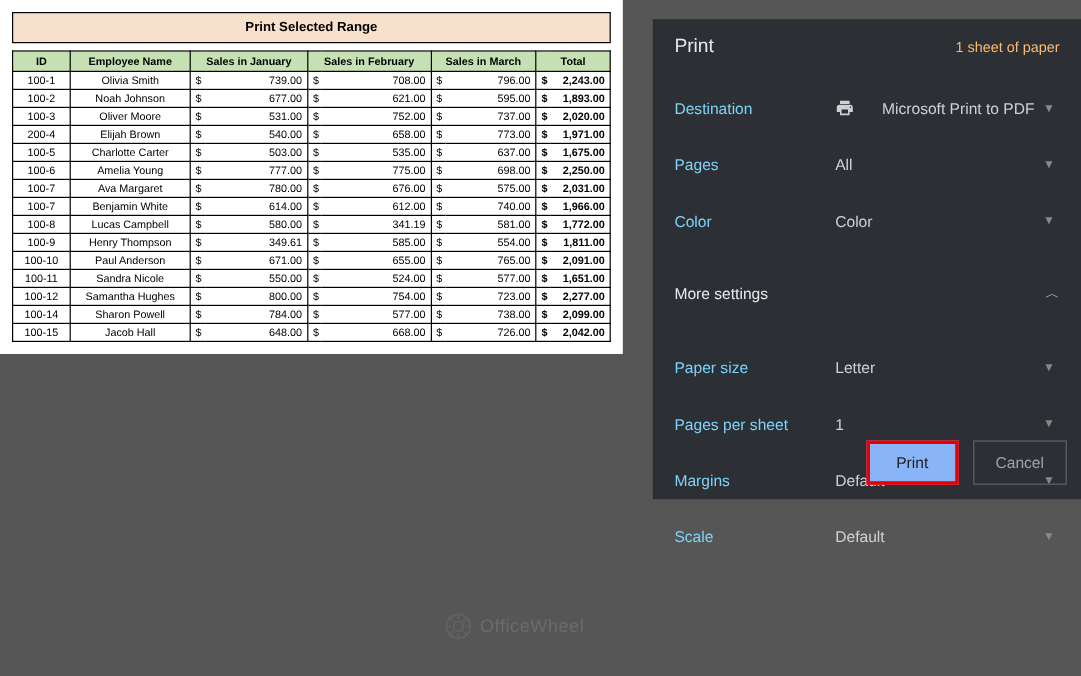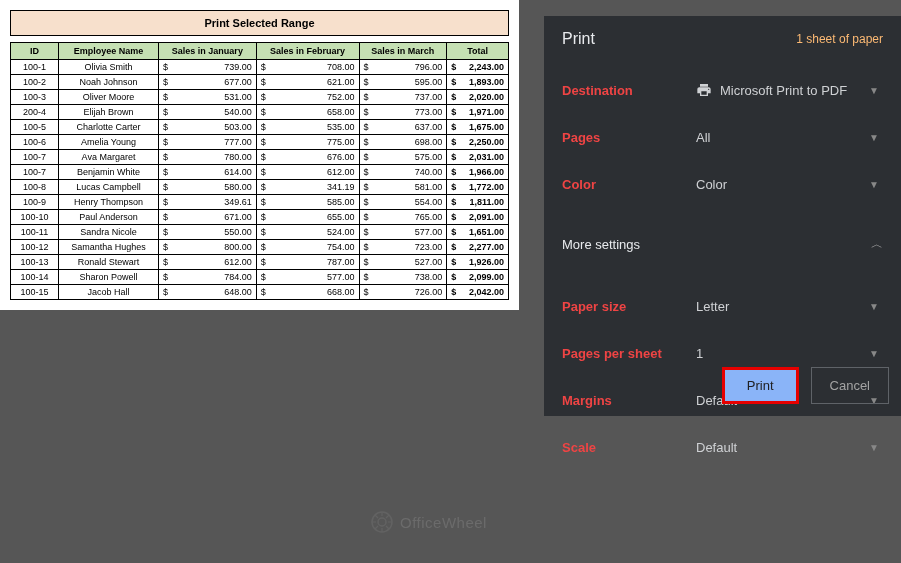--- a/index.html
+++ b/index.html
@@ -22,23 +22,23 @@
     
     .watermark { position: absolute; left: 370px; top: 510px; display: flex; align-items: center; gap: 6px; color: #6b6b6b; font-size: 15px; font-weight: 500; letter-spacing: 0.5px; }
     .watermark svg { width: 24px; height: 24px; opacity: 0.6; }
     
     .panel { position: absolute; right: 0; top: 16px; width: 357px; height: 400px; background: #2c2f33; color: #e8eaed; font-family: 'Segoe UI', Arial, sans-serif; font-size: 13px; }
     .panel-header { padding: 14px 18px 18px; display: flex; justify-content: space-between; align-items: center; }
     .panel-header .ptitle { font-size: 16px; }
     .panel-header .sheets { font-size: 12px; color: #fdba74; }
     
     .setting-row { display: flex; align-items: center; padding: 10px 18px; }
-    .setting-row .label { width: 130px; color: #ef4444; font-size: 13px; font-weight: bold; }
+    .setting-row .label { width: 130px; color: #7dd3fc; font-size: 13px; }
     .setting-row .control { flex: 1; display: flex; align-items: center; justify-content: space-between; color: #cfd1d4; cursor: pointer; padding: 6px 4px; }
-    .setting-row .control .val { display: flex; align-items: center; gap: 8px; text-align: right; }
+    .setting-row .control .val { display: flex; align-items: center; gap: 23px; text-align: right; }
     .chev { font-size: 10px; color: #888; }
     .printer-icon { width: 16px; height: 16px; }
     
     .more-settings { display: flex; justify-content: space-between; align-items: center; padding: 16px 18px; cursor: pointer; margin-top: 12px; }
     .more-settings .chev-up { font-size: 12px; color: #aaa; }
     
     .footer { position: absolute; bottom: 0; right: 0; width: 357px; padding: 12px 12px; display: flex; justify-content: flex-end; gap: 12px; }
     .btn-print { background: #8ab4f8; color: #202124; border: 3px solid #e60000; padding: 8px 22px; font-size: 13px; cursor: pointer; }
     .btn-cancel { background: transparent; color: #a3a3a3; border: 1px solid #5f6368; padding: 8px 18px; font-size: 13px; cursor: pointer; }
     
@@ -212,32 +212,20 @@
             <td class="cur">$</td>
             <td class="num">800.00</td>
             <td class="cur">$</td>
             <td class="num">754.00</td>
             <td class="cur">$</td>
             <td class="num">723.00</td>
             <td class="cur total-cur">$</td>
             <td class="num total-num">2,277.00</td>
           </tr>
           <tr>
-            <td class="id-col">100-13</td>
-            <td class="name-col">Ronald Stewart</td>
-            <td class="cur">$</td>
-            <td class="num">612.00</td>
-            <td class="cur">$</td>
-            <td class="num">787.00</td>
-            <td class="cur">$</td>
-            <td class="num">527.00</td>
-            <td class="cur total-cur">$</td>
-            <td class="num total-num">1,926.00</td>
-          </tr>
-          <tr>
             <td class="id-col">100-14</td>
             <td class="name-col">Sharon Powell</td>
             <td class="cur">$</td>
             <td class="num">784.00</td>
             <td class="cur">$</td>
             <td class="num">577.00</td>
             <td class="cur">$</td>
             <td class="num">738.00</td>
             <td class="cur total-cur">$</td>
             <td class="num total-num">2,099.00</td>

